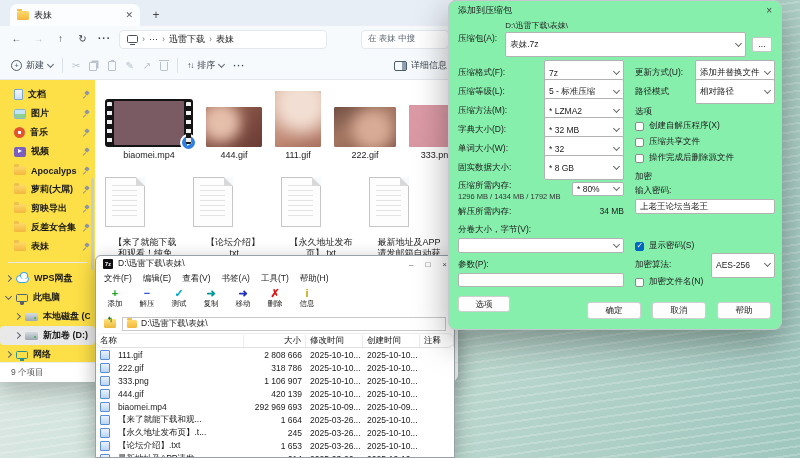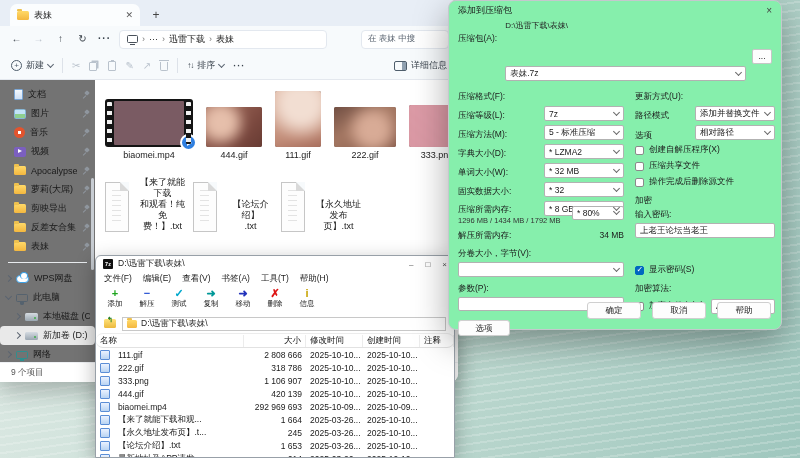--- a/index.html
+++ b/index.html
@@ -46,21 +46,21 @@
   .i-paste { width:8px; height:10px; border:1px solid #b9c2cc; border-radius:1px; position:relative; }
   .i-paste::before { content:""; position:absolute; top:-2px; left:2px; width:3px; height:2px; background:#b9c2cc; }
   .i-trash { width:8px; height:9px; border:1px solid #b9c2cc; border-top:none; border-radius:0 0 2px 2px; position:relative; margin-top:2px; }
   .i-trash::before { content:""; position:absolute; top:-2px; left:-2px; right:-2px; height:1px; background:#b9c2cc; }
   .sorticon { font-size:8px; letter-spacing:-1px; color:#39424c; }
   .panelicon { width:13px; height:10px; border:1px solid #4e5d6b; border-radius:2px; position:relative; }
   .panelicon::after { content:""; position:absolute; right:0; top:0; bottom:0; width:4px; background:#8fa0b0; }
   .dots { color:#39424c; font-weight:bold; letter-spacing:1px; }
   .body { display:flex; height:282px; background:#fff; }
   
-  .sidebar { width:95px; flex:none; padding-top:5px; position:relative; background:#737373; }
+  .sidebar { width:95px; flex:none; padding-top:5px; position:relative; background:#fde047;font-weight:bold; }
   .sb-item { display:flex; align-items:center; gap:5px; height:19px; padding:0 5px 0 14px; }
   .sb-item .sb-lbl { white-space:nowrap; overflow:hidden; }
   .sb-item .pin { margin-left:auto; }
   .sb-item.tree { padding-left:6px; }
   .sb-item.selected { background:#e9e9e9; border-radius:4px; }
   .sb-div { height:1px; background:#e8ebee; margin:6px 8px; }
   .pin { position:relative; width:8px; height:9px; flex:none; }
   .pin::before { content:""; position:absolute; top:1px; left:3px; width:4px; height:4px; background:#8f969e; border-radius:1px; transform:rotate(45deg); }
   .pin::after { content:""; position:absolute; bottom:0; left:2px; width:1px; height:4px; background:#8f969e; transform:rotate(45deg); }
   .sb-scroll { position:absolute; right:1px; top:98px; width:3px; height:92px; background:#c7ccd2; border-radius:2px; }
@@ -104,21 +104,21 @@
   .film { width:88px; height:48px; background:#141414; border-radius:3px; position:relative; padding:2px 9px; }
   .film::before, .film::after { content:""; position:absolute; top:3px; bottom:3px; width:5px; border-radius:1px;
     background:repeating-linear-gradient(#f2f2f2 0 4px, #141414 4px 9px); }
   .film::before { left:2px; } .film::after { right:2px; }
   .film .inner { position:absolute; left:9px; right:9px; top:2px; bottom:2px; overflow:hidden; border-radius:1px; background:#7a5b63; }
   .film .blur { background:radial-gradient(circle at 50% 55%, #d8a8b0 0 25%, rgba(0,0,0,0) 55%), linear-gradient(140deg,#8a5560,#5c3640 70%,#3c242b); }
   .play { position:absolute; right:-4px; bottom:-4px; width:17px; height:17px; border-radius:50%;
     background:#2f7fe0; border:2px solid #fff; display:flex; align-items:center; justify-content:center; }
   .play::after { content:""; border-left:5px solid #fff; border-top:3px solid transparent; border-bottom:3px solid transparent; margin-left:1px; }
   .frow2 { display:flex; gap:7px; margin-top:16px; }
-  .card2 { width:81px; display:flex; align-items:flex-end; gap:10px; }
+  .card2 { width:81px; display:flex; flex-direction:column; align-items:flex-start; gap:10px; }
   .txticon { width:40px; height:50px; background:#fdfdfd; border:1px solid #c6c6c6; position:relative; }
   .txticon::before { content:""; position:absolute; left:6px; right:7px; top:7px; bottom:9px;
     background:repeating-linear-gradient(#e3e3e3 0 1px, rgba(0,0,0,0) 1px 5px); }
   .txticon::after { content:""; position:absolute; top:-1px; right:-1px; border-top:9px solid #f7fafc;
     border-left:9px solid #d9d9d9; }
 
   
   #sevenzip { left:95px; top:255px; width:360px; height:203px; background:#fff;
     border:1px solid #98a0a8; border-radius:6px 6px 0 0; box-shadow:0 6px 20px rgba(0,0,0,.3); overflow:hidden; }
   .sz-title { height:16px; display:flex; align-items:center; gap:5px; padding:0 7px; font-size:8.5px; }
@@ -147,22 +147,22 @@
   
   #dialog { left:448px; top:0; width:334px; height:330px; background:#86efac;
     border:1px solid #c4c8cd; border-radius:8px; box-shadow:0 12px 34px rgba(0,0,0,.35); font-size:8.5px; }
   .dlg-title { height:18px; display:flex; align-items:center; padding:0 9px; font-size:9px; }
   .dlg-x { margin-left:auto; color:#444; font-size:10px; }
   .archive { display:flex; padding:1px 9px 0; gap:8px; }
   .archive .alabel { margin-top:13px; white-space:nowrap; }
   .archive .aright { flex:1; }
   .adir { font-size:8px; color:#222; margin-bottom:1px; }
   .acomborow { display:flex; gap:6px; align-items:center; }
-  .combo { height:15px; background:#fff; border:1px solid #b2b2b2; border-radius:2px;
-    display:flex; align-items:center; justify-content:space-between; padding:0 4px; gap:3px; white-space:nowrap;margin-top:34px; }
+  .combo { height:25px; background:#fff; border:1px solid #b2b2b2; border-radius:2px;
+    display:flex; align-items:center; justify-content:space-between; padding:0 4px; gap:3px; white-space:nowrap; }
   .combo .cv { overflow:hidden; }
   .dn { width:5px; height:5px; border-right:1px solid #6a6a6a; border-bottom:1px solid #6a6a6a;
     transform:rotate(45deg); margin-top:-3px; flex:none; }
   .browse { width:20px; height:15px; background:#fdfdfd; border:1px solid #c6c6c6; border-radius:2px;
     text-align:center; line-height:13px; }
   .dlg-cols { position:relative; height:250px; }
   .col-left { position:absolute; left:9px; top:6px; width:166px; }
   .col-right { position:absolute; left:186px; top:6px; width:140px; }
   .frow { display:flex; justify-content:space-between; align-items:center; height:19px; }
   .frow .combo { width:80px; }
@@ -377,20 +377,28 @@
               <div>.txt</div>
             </div>
           </div>
           <div class="card2">
             <div class="txticon"></div>
             <div class="fname wrap">
               <div>【永久地址发布</div>
               <div>页】.txt</div>
             </div>
           </div>
+          <div class="card2">
+            <div class="txticon"></div>
+            <div class="fname wrap">
+              <div>最新地址及APP</div>
+              <div>请发邮箱自动获</div>
+              <div>取！！！.txt</div>
+            </div>
+          </div>
         </div>
     </div>
   </div>
   <div class="sb-status">
     <span>9 个项目</span>
   </div>
 </div>
 
 <div class="win" id="sevenzip">
   <div class="sz-title">

